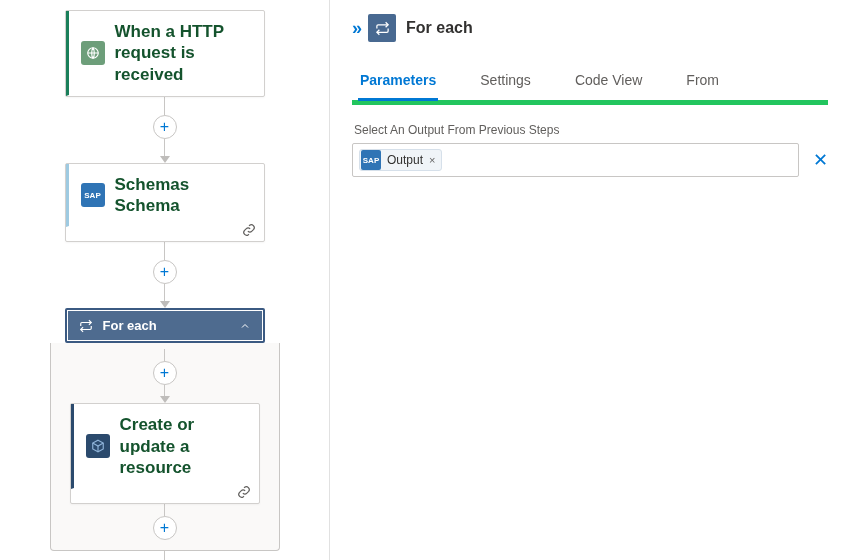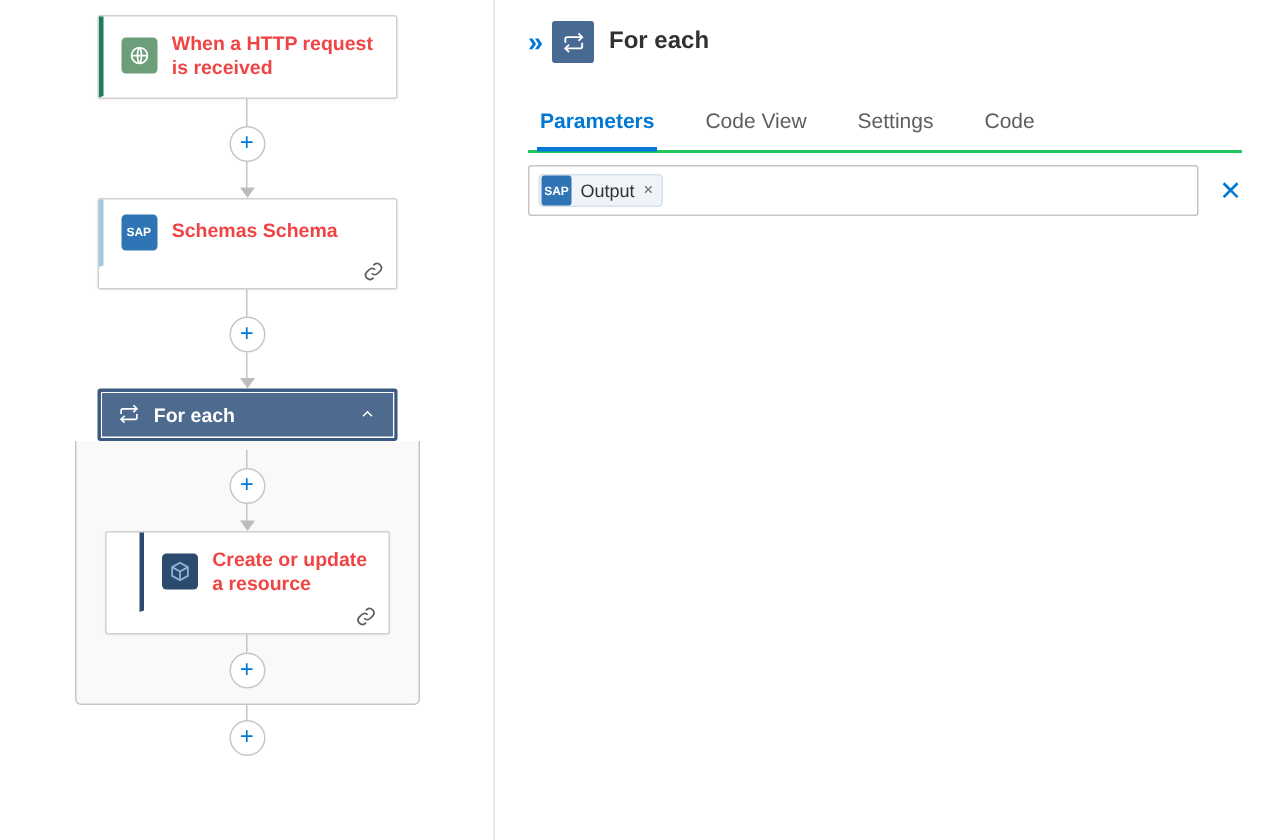--- a/index.html
+++ b/index.html
@@ -51,24 +51,24 @@
       align-items: center;
       justify-content: center;
     }
     .panel-title {
       font-size: 16px;
       font-weight: 600;
       color: #323130;
     }
     .tabs {
       display: flex;
-      gap: 30px;
-      border-bottom: 2px solid #22c55e;
+      gap: 40px;
+      border-bottom: 5px solid #22c55e;
       padding-left: 6px;
-      margin-bottom: 8px;
+      margin-bottom: 18px;
     }
     .tab {
       padding: 6px 2px 10px;
       font-size: 14px;
       color: #605e5c;
       cursor: pointer;
       border-bottom: 3px solid transparent;
       margin-bottom: -1px;
     }
     .tab.active {
@@ -154,23 +154,23 @@
     }
     .node-head {
       display: flex;
       align-items: center;
       gap: 10px;
       padding: 10px 12px;
       border-bottom: 1px solid transparent;
       border-left: 3px solid transparent;
     }
     .node-title {
-      font-size: 13px;
+      font-size: 17px;
       font-weight: 600;
-      color: #ef4444;
+      color: #14532d;
       line-height: 1.25;
     }
     .node-icon {
       width: 24px;
       height: 24px;
       border-radius: 3px;
       flex-shrink: 0;
       display: flex;
       align-items: center;
       justify-content: center;
@@ -179,21 +179,21 @@
     .icon-sap  { background: #2f74b5; }
     .icon-cube { background: #2b4a6d; }
     .link-badge {
       position: absolute;
       right: 8px;
       bottom: 4px;
       color: #605e5c;
     }
     .node.http .node-head { border-left-color: #1a7f5a; }
     .node.sap  .node-head { border-left-color: #9ecae1; }
-    .node.cube .node-head { border-left-color: #2b4a6d; margin-left: 22px; }
+    .node.cube .node-head { border-left-color: #2b4a6d; }
     .node.sap, .node.cube { padding-bottom: 14px; }
 
     
     .foreach-header {
       width: 200px;
       background: #4e6b8f;
       color: #fff;
       border: 2px solid #3b5a82;
       border-radius: 2px;
       padding: 8px 12px;
@@ -350,25 +350,26 @@
           <path d="M3 12V8a2 2 0 0 1 2-2h16"></path>
           <path d="M7 22l-4-4 4-4"></path>
           <path d="M21 12v4a2 2 0 0 1-2 2H3"></path>
         </svg>
     </div>
     <div class="panel-title">For each</div>
   </div>
 
   <div class="tabs">
     <div class="tab active">Parameters</div>
+    <div class="tab">Settings</div>
     <div class="tab">Code View</div>
-    <div class="tab">Settings</div>
-    <div class="tab">Code</div>
+    <div class="tab">From</div>
   </div>
 
+  <div class="field-label">Select An Output From Previous Steps</div>
   <div class="field-row">
     <div class="field-box">
       <span class="token">
         <span class="token-icon">
           <span>SAP</span>
         </span>
         <span>Output</span>
         <span class="token-remove">×</span>
       </span>
     </div>

